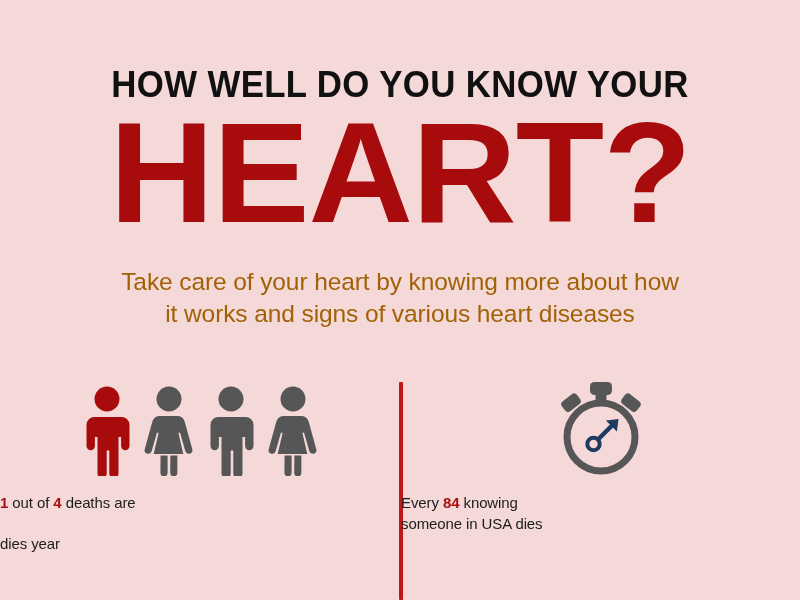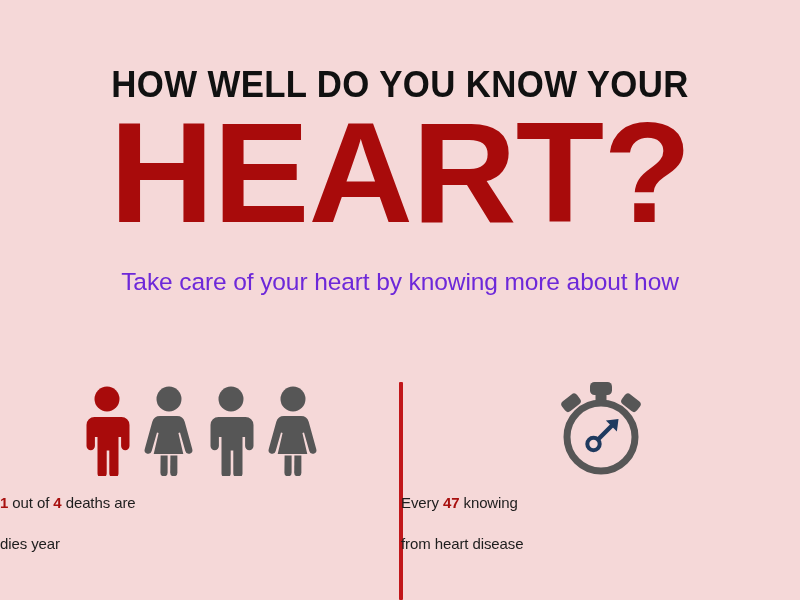--- a/index.html
+++ b/index.html
@@ -55,21 +55,21 @@
     transform-origin: center center;
     white-space: nowrap;
   }
   .subtitle {
     margin: 0;
     padding-top: 36px;
     font-family: "Liberation Sans", sans-serif;
     font-size: 24.5px;
     font-weight: normal;
     line-height: 1.32;
-    color: #6d28d9;
+    color: #a16207;
     letter-spacing: -0.1px;
   }
 
   
   .panels {
     position: absolute;
     top: 372px;
     left: 0;
     width: 800px;
     height: 228px;
@@ -118,20 +118,21 @@
 
 <div id="infographic">
 
   <div class="headline-block">
     <h2 class="eyebrow-title">HOW WELL DO YOU KNOW YOUR</h2>
 
     <h1 class="hero-title">HEART?</h1>
 
     <p class="subtitle">
       <span>Take care of your heart by knowing more about how</span><br>
+      <span>it works and signs of various heart diseases</span>
     </p>
   </div>
 
   <div class="panels">
 
     <div class="divider"></div>
 
     <div class="panel panel-left">
 
       <div class="icon-row">
@@ -183,20 +184,19 @@
 
           <circle cx="52" cy="58" r="34" fill="none" stroke="#565656" stroke-width="7"></circle>
 
           <circle cx="44.5" cy="65" r="6.2" fill="none" stroke="#1f3a5f" stroke-width="4"></circle>
           <line x1="49" y1="60.5" x2="65.5" y2="44" stroke="#1f3a5f" stroke-width="4.4" stroke-linecap="butt"></line>
           <path d="M69.5 40 l-12.6 1.6 11 11 z" fill="#1f3a5f"></path>
         </svg>
       </div>
 
       <p class="caption">
-        <span>Every </span><span class="hl">47</span><span> knowing</span><br>
-        <br>
-        <span>from heart disease</span>
+        <span>Every </span><span class="hl">84</span><span> knowing</span><br>
+        <span>someone in USA dies</span><br>
       </p>
     </div>
 
   </div>
 </div>
 
 </body></html>

